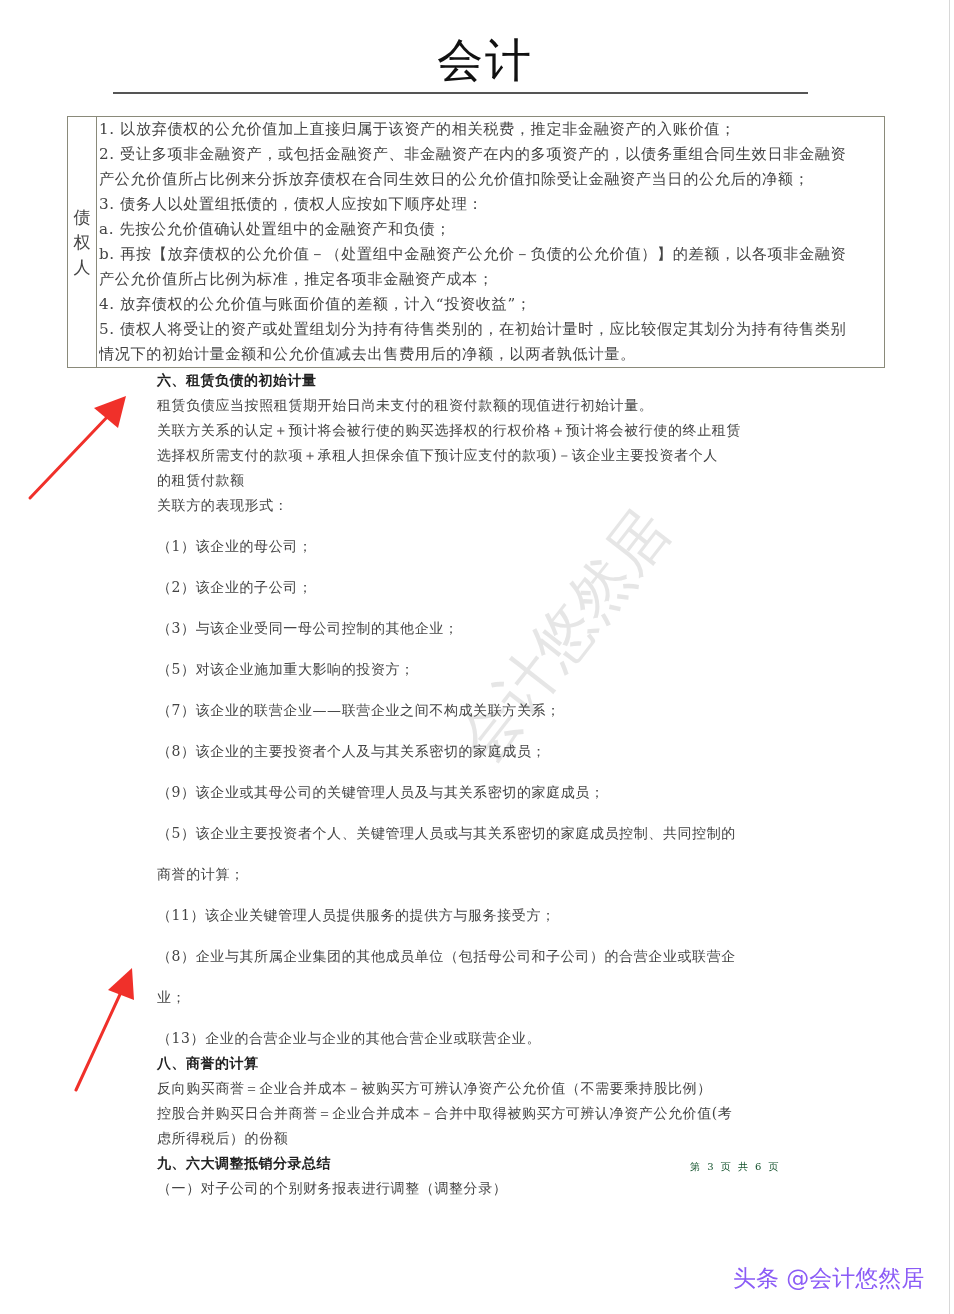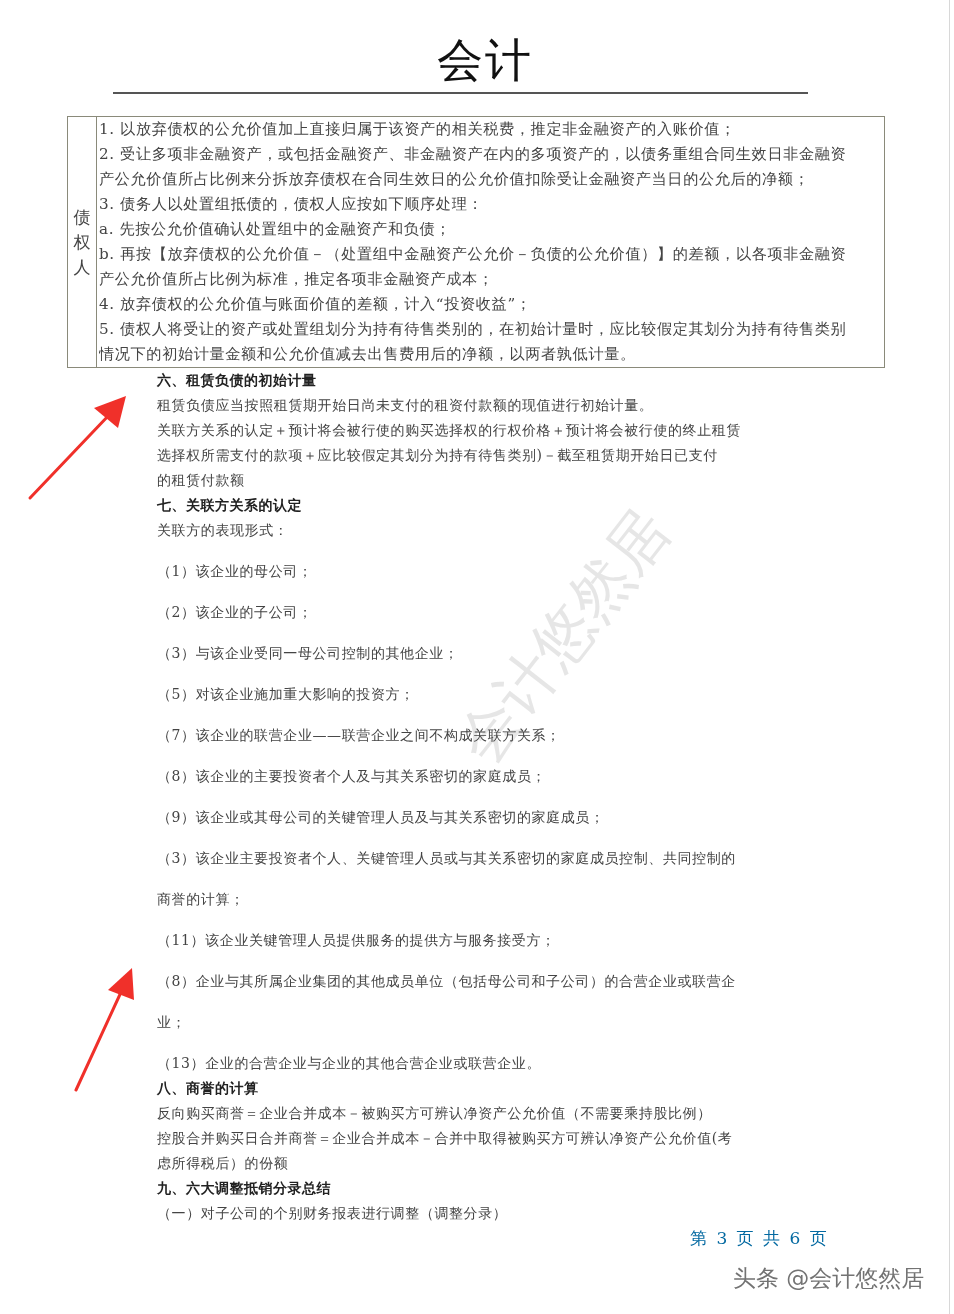--- a/index.html
+++ b/index.html
@@ -15,22 +15,22 @@
   td.body { padding: 0 2px 0 2px; font-size: 15.2px; line-height: 25px; color: #444; letter-spacing: 0.6px; }
   td.body div { white-space: nowrap; overflow: hidden; }
   .content { position: absolute; left: 157px; top: 368px; width: 680px; font-size: 14px; line-height: 25px; color: #444; letter-spacing: 0.6px; }
   .content div { white-space: nowrap; }
   .h { font-family: "DejaVu Sans", sans-serif; font-weight: bold; color: #222; letter-spacing: 0.5px; }
   .item { margin-left: 0; margin-top: 16px; }
   .watermark { position: absolute; left: 420px; top: 560px; font-size: 60px; color: rgba(200,200,200,0.45);
                transform: rotate(-52deg); transform-origin: left top; font-family: "DejaVu Sans", sans-serif; white-space: nowrap;
                top: 730px; left: 440px; pointer-events: none; }
   .arrow { position: absolute; }
-  .footer { position: absolute; top: 1227px; left: 690px; font-size: 17px; color: #0369a1; letter-spacing: 2px; }
-  .brand { position: absolute; top: 1263px; left: 733px; font-family: "DejaVu Sans", sans-serif; font-size: 23px; color: #737373;
+  .footer { position: absolute; top: 1160px; left: 690px; font-size: 10px; color: #14532d; letter-spacing: 2px; }
+  .brand { position: absolute; top: 1263px; left: 733px; font-family: "DejaVu Sans", sans-serif; font-size: 23px; color: #8b5cf6;
            text-shadow: 1px 1px 0 #fff, -1px -1px 0 #fff; }
 </style>
 </head>
 <body>
 
 <div class="edge"></div>
 
 <div class="title">会计</div>
 <div class="title-rule"></div>
 
@@ -57,33 +57,32 @@
   </tr>
 </tbody>
   </table>
 
 <div class="watermark">会计悠然居</div>
 
 <div class="content">
   <div class="h">六、租赁负债的初始计量</div>
   <div>租赁负债应当按照租赁期开始日尚未支付的租资付款额的现值进行初始计量。</div>
   <div>关联方关系的认定＋预计将会被行使的购买选择权的行权价格＋预计将会被行使的终止租赁</div>
-  <div>选择权所需支付的款项＋应比较假定其划分为持有待售类别)－截至租赁期开始日已支付</div>
+  <div>选择权所需支付的款项＋承租人担保余值下预计应支付的款项)－该企业主要投资者个人</div>
   <div>的租赁付款额</div>
 
-  <div class="h">七、关联方关系的认定</div>
   <div>关联方的表现形式：</div>
   <div class="item">（1）该企业的母公司；</div>
   <div class="item">（2）该企业的子公司；</div>
   <div class="item">（3）与该企业受同一母公司控制的其他企业；</div>
   <div class="item">（5）对该企业施加重大影响的投资方；</div>
   <div class="item">（7）该企业的联营企业——联营企业之间不构成关联方关系；</div>
   <div class="item">（8）该企业的主要投资者个人及与其关系密切的家庭成员；</div>
   <div class="item">（9）该企业或其母公司的关键管理人员及与其关系密切的家庭成员；</div>
-  <div class="item">（3）该企业主要投资者个人、关键管理人员或与其关系密切的家庭成员控制、共同控制的</div>
+  <div class="item">（5）该企业主要投资者个人、关键管理人员或与其关系密切的家庭成员控制、共同控制的</div>
   <div class="item">商誉的计算；</div>
   <div class="item">（11）该企业关键管理人员提供服务的提供方与服务接受方；</div>
   <div class="item">（8）企业与其所属企业集团的其他成员单位（包括母公司和子公司）的合营企业或联营企</div>
   <div class="item">业；</div>
   <div class="item">（13）企业的合营企业与企业的其他合营企业或联营企业。</div>
 
   <div class="h">八、商誉的计算</div>
   <div>反向购买商誉＝企业合并成本－被购买方可辨认净资产公允价值（不需要乘持股比例）</div>
   <div>控股合并购买日合并商誉＝企业合并成本－合并中取得被购买方可辨认净资产公允价值(考</div>
   <div>虑所得税后）的份额</div>

